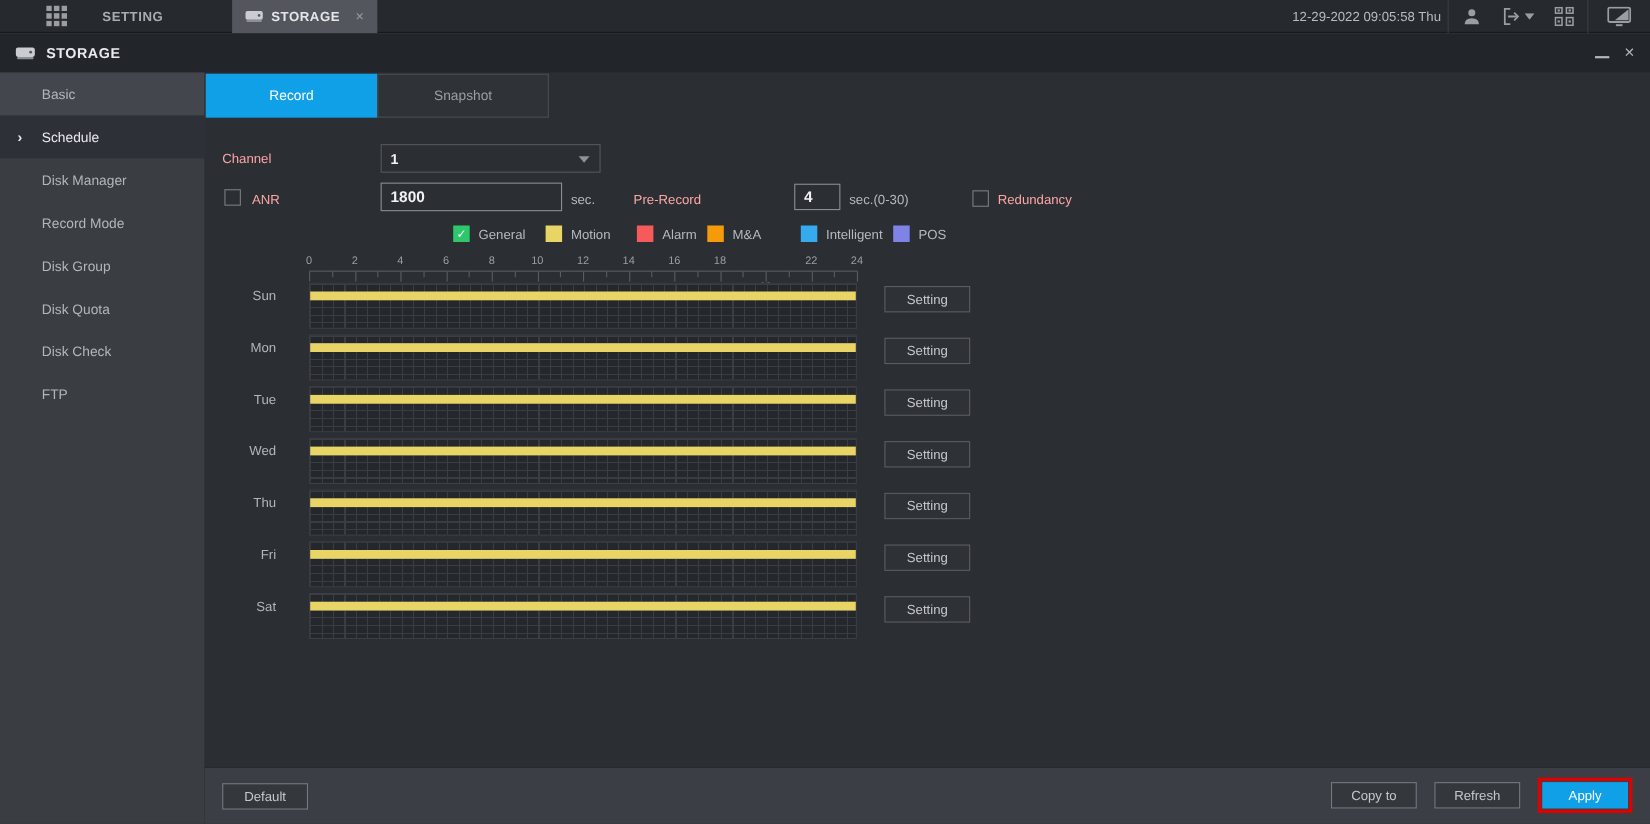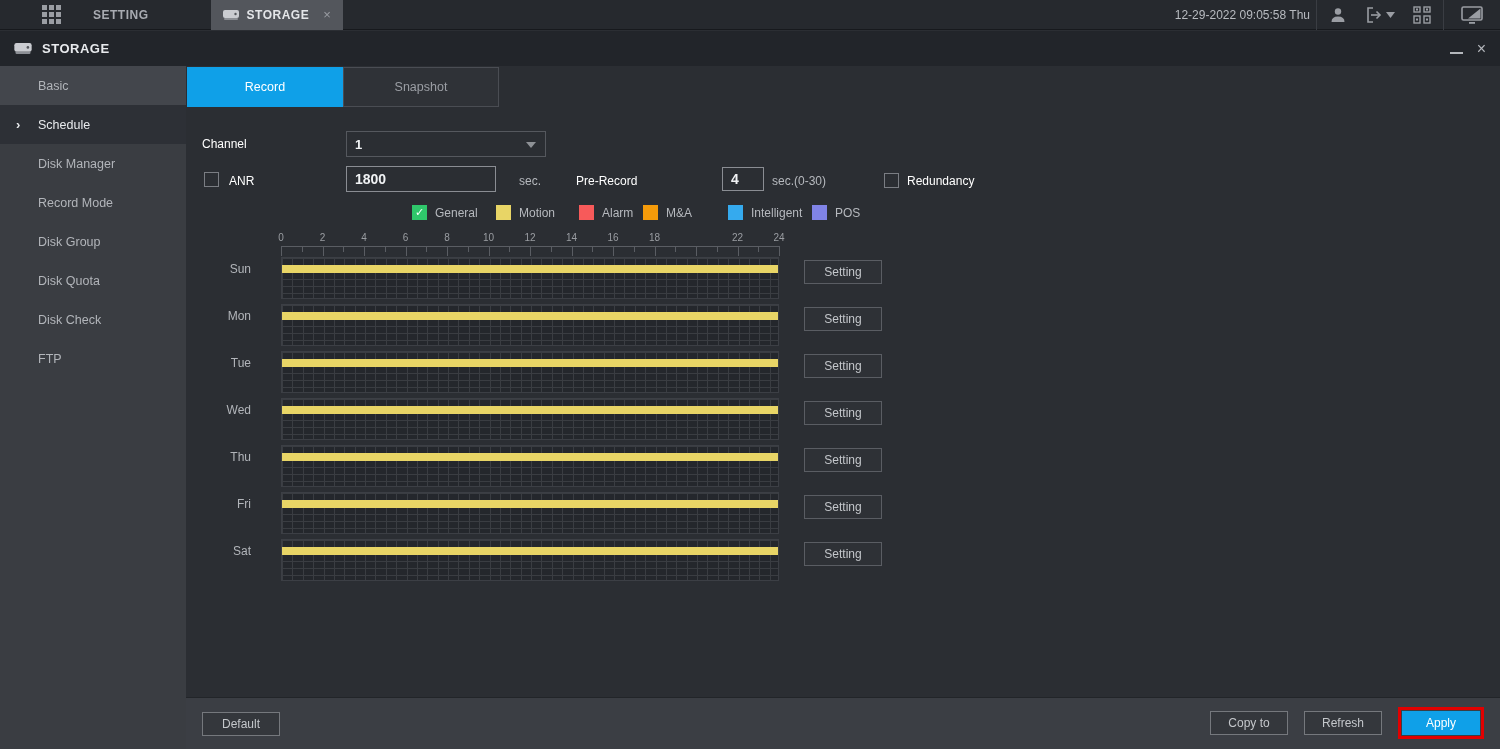--- a/index.html
+++ b/index.html
@@ -39,21 +39,21 @@
 
   
   .main { position:absolute; left:186px; top:66px; width:1314px; height:683px; background:#2b2e33;padding-left:34px; }
   .panel { position:absolute; left:0; top:0; right:0; bottom:52px; }
 
   .tabs { position:absolute; left:1px; top:1px; display:flex; }
   .tab { width:156px; height:40px; display:flex; align-items:center; justify-content:center;
          font-size:12.5px; color:#9b9ea4; background:#2f3237; border:1px solid #4a4d53; cursor:pointer; }
   .tab.active { background:#0fa0e8; color:#ffffff; border:none; }
 
-  .flabel { position:absolute; color:#ffffff; font-size:12px; }
+  .flabel { position:absolute; color:#fca5a5; font-size:12px; }
   .funit  { position:absolute; color:#b6b9be; font-size:12px; }
 
   .dropdown { position:absolute; left:160px; top:65px; width:200px; height:26px; border:1px solid #55585e;
               background:#2b2e33; display:flex; align-items:center; cursor:pointer; }
   .dropdown .val { color:#f0f2f4; font-size:13px; font-weight:bold; margin-left:8px; }
   .dd-caret { position:absolute; right:9px; top:10px; width:0; height:0;
               border-left:5px solid transparent; border-right:5px solid transparent; border-top:6px solid #8e9196; }
 
   .cbox { position:absolute; width:15px; height:15px; border:1px solid #7a7d83; background:transparent; cursor:pointer; }
 
@@ -231,21 +231,21 @@
       </div>
 
     <span class="flabel" style="left:16px; top:71px;">Channel</span>
     <div class="dropdown">
       <span class="val">1</span>
       <span class="dd-caret"></span>
     </div>
 
     <span class="cbox" style="left:18px; top:106px;"></span>
     <span class="flabel" style="left:43px; top:108px;">ANR</span>
-    <input class="tinput" style="left: 160px; top: 100px; width: 150px; height: 26px;" value="1800">
+    <input class="tinput" style="left: 160px; top: 100px; width: 165px; height: 26px;" value="1800">
     <span class="funit" style="left:333px; top:108px;">sec.</span>
     <span class="flabel" style="left:390px; top:108px;">Pre-Record</span>
     <input class="tinput" style="left: 536px; top: 101px; width: 42px; height: 24px;" value="4">
     <span class="funit" style="left:586px; top:108px;">sec.(0-30)</span>
     <span class="cbox" style="left:698px; top:107px;"></span>
     <span class="flabel" style="left:721px; top:108px;">Redundancy</span>
 
     <div class="legend">
         <label class="legend-item">
           <span class="swatch" style="background: rgb(47, 199, 107);">✓</span>

